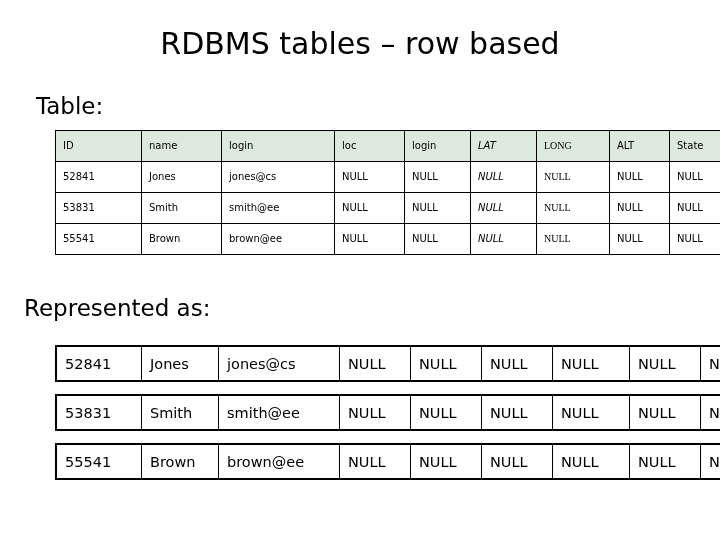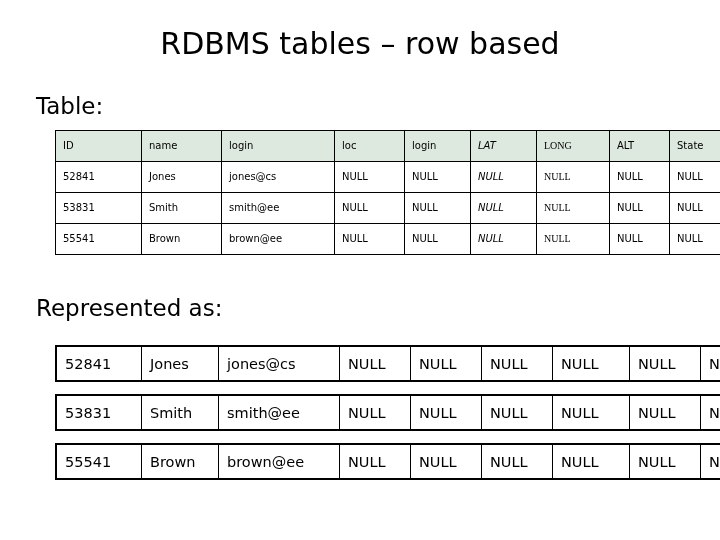--- a/index.html
+++ b/index.html
@@ -34,21 +34,21 @@
   
   .section-label {
     position: absolute;
     font-size: 23px;
     font-weight: 400;
     line-height: 24px;
     color: #000000;
     white-space: nowrap;
   }
   #label-table { left: 36px; top: 94px; }
-  #label-represented { left: 36px; top: 296px; }
+  #label-represented { left: 24px; top: 296px; }
 
   
   .grid-table {
     position: absolute;
     left: 55px;
     top: 130px;
     width: 633px;
     border-collapse: collapse;
     table-layout: fixed;
     border: 1.6px solid #000000;

